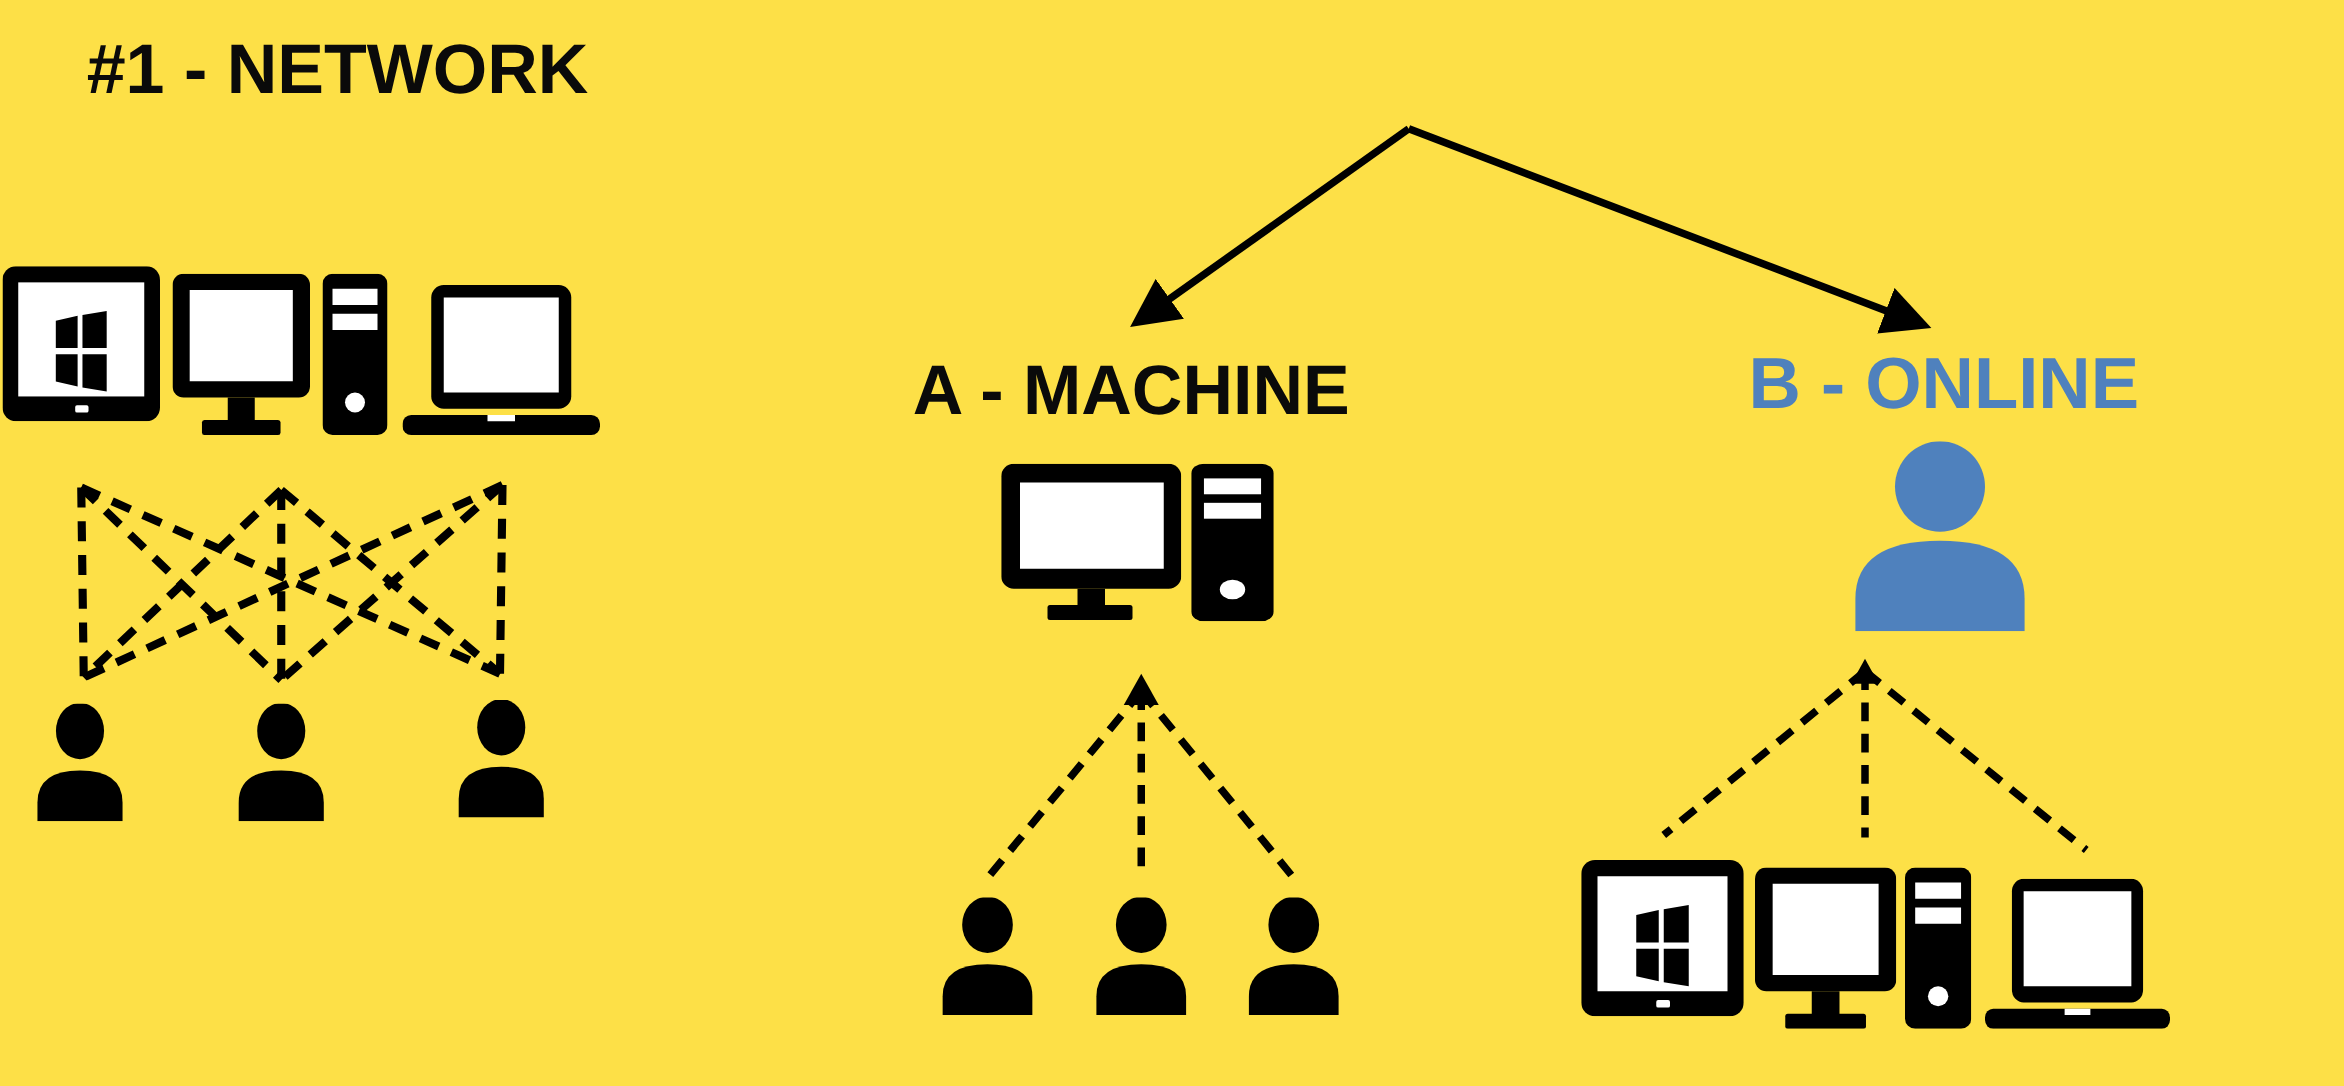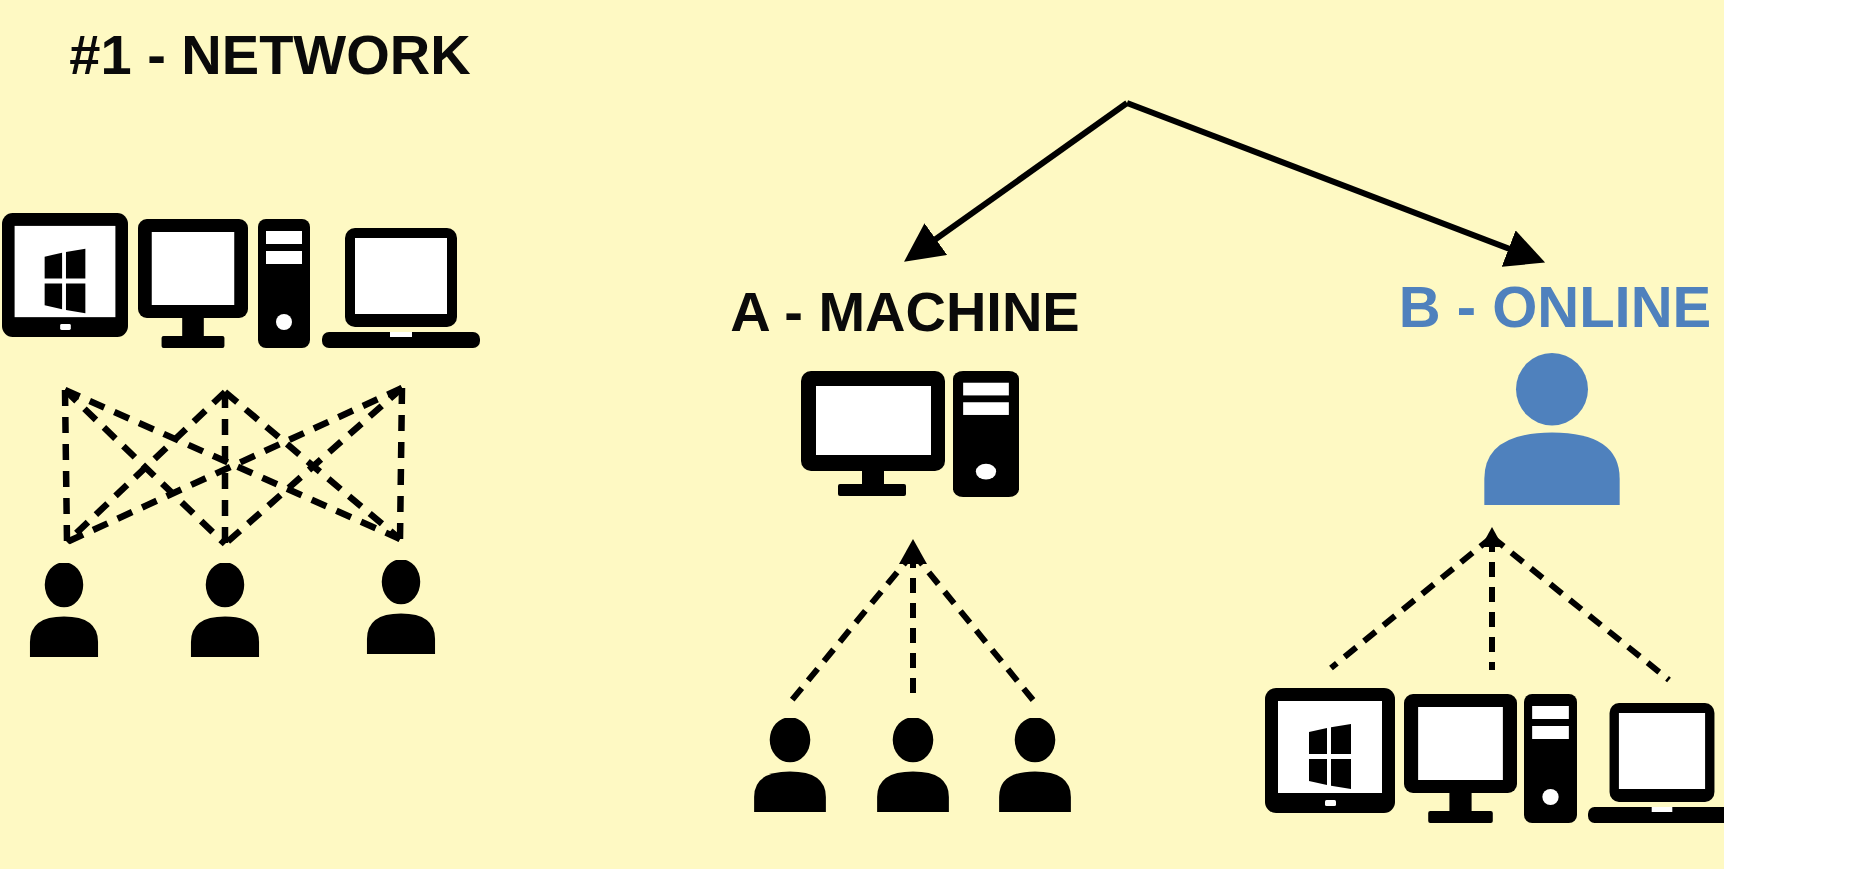--- a/index.html
+++ b/index.html
@@ -1,17 +1,17 @@
 <!DOCTYPE html>
 <html style="--accent: #4f81bd;"><head>
 <meta charset="utf-8">
 <style>
   html,body{margin:0;padding:0;background:#fff;}
   .canvas{
-    position:relative;width:1724px;height:869px;background:#fef9c3;
+    position:relative;width:1875px;height:869px;background:#fde047;
     font-family:"Liberation Sans",sans-serif;overflow:hidden;
   }
   .lines{position:absolute;left:0;top:0;width:1875px;height:869px;}
   .label{
     position:absolute;font-weight:bold;text-align:center;color:#0a0a0a;
     white-space:nowrap;line-height:1.05;
   }
   .title1{left:20px;top:26px;width:500px;font-size:56px;}
   .title2{left:940px;top:18px;width:600px;font-size:60px;}
   .labelA{left:700px;top:283px;width:410px;font-size:56px;}

